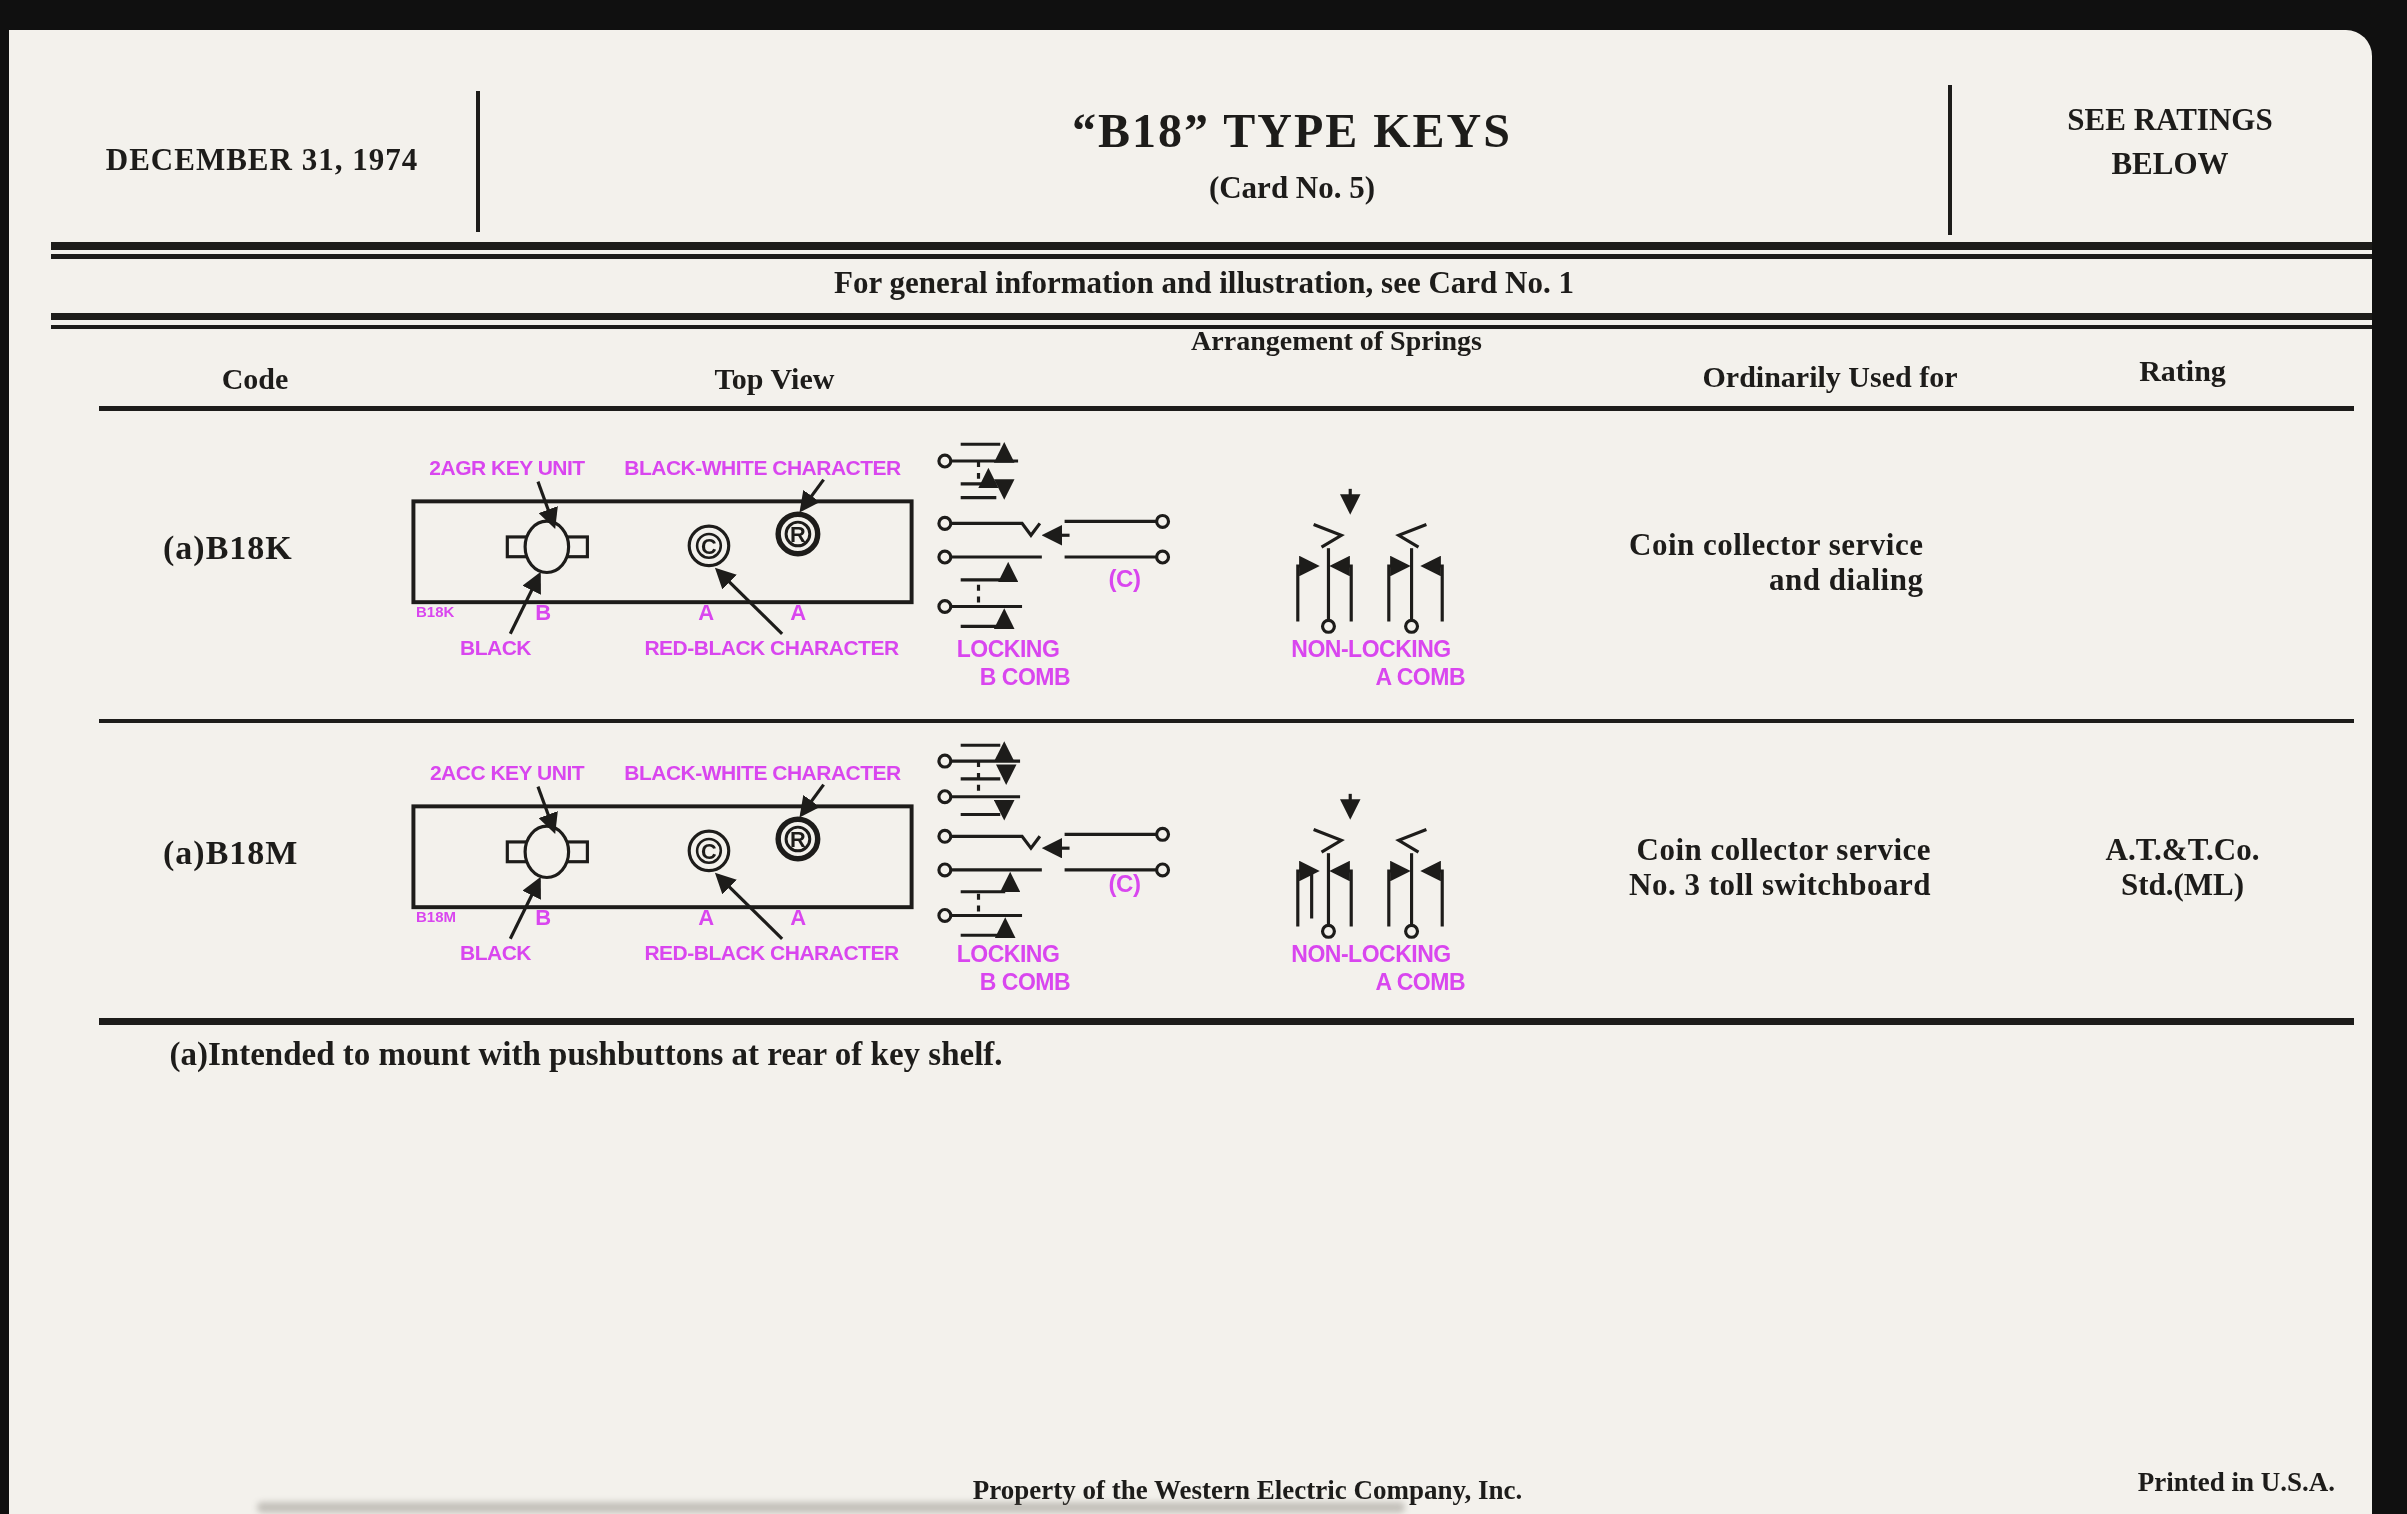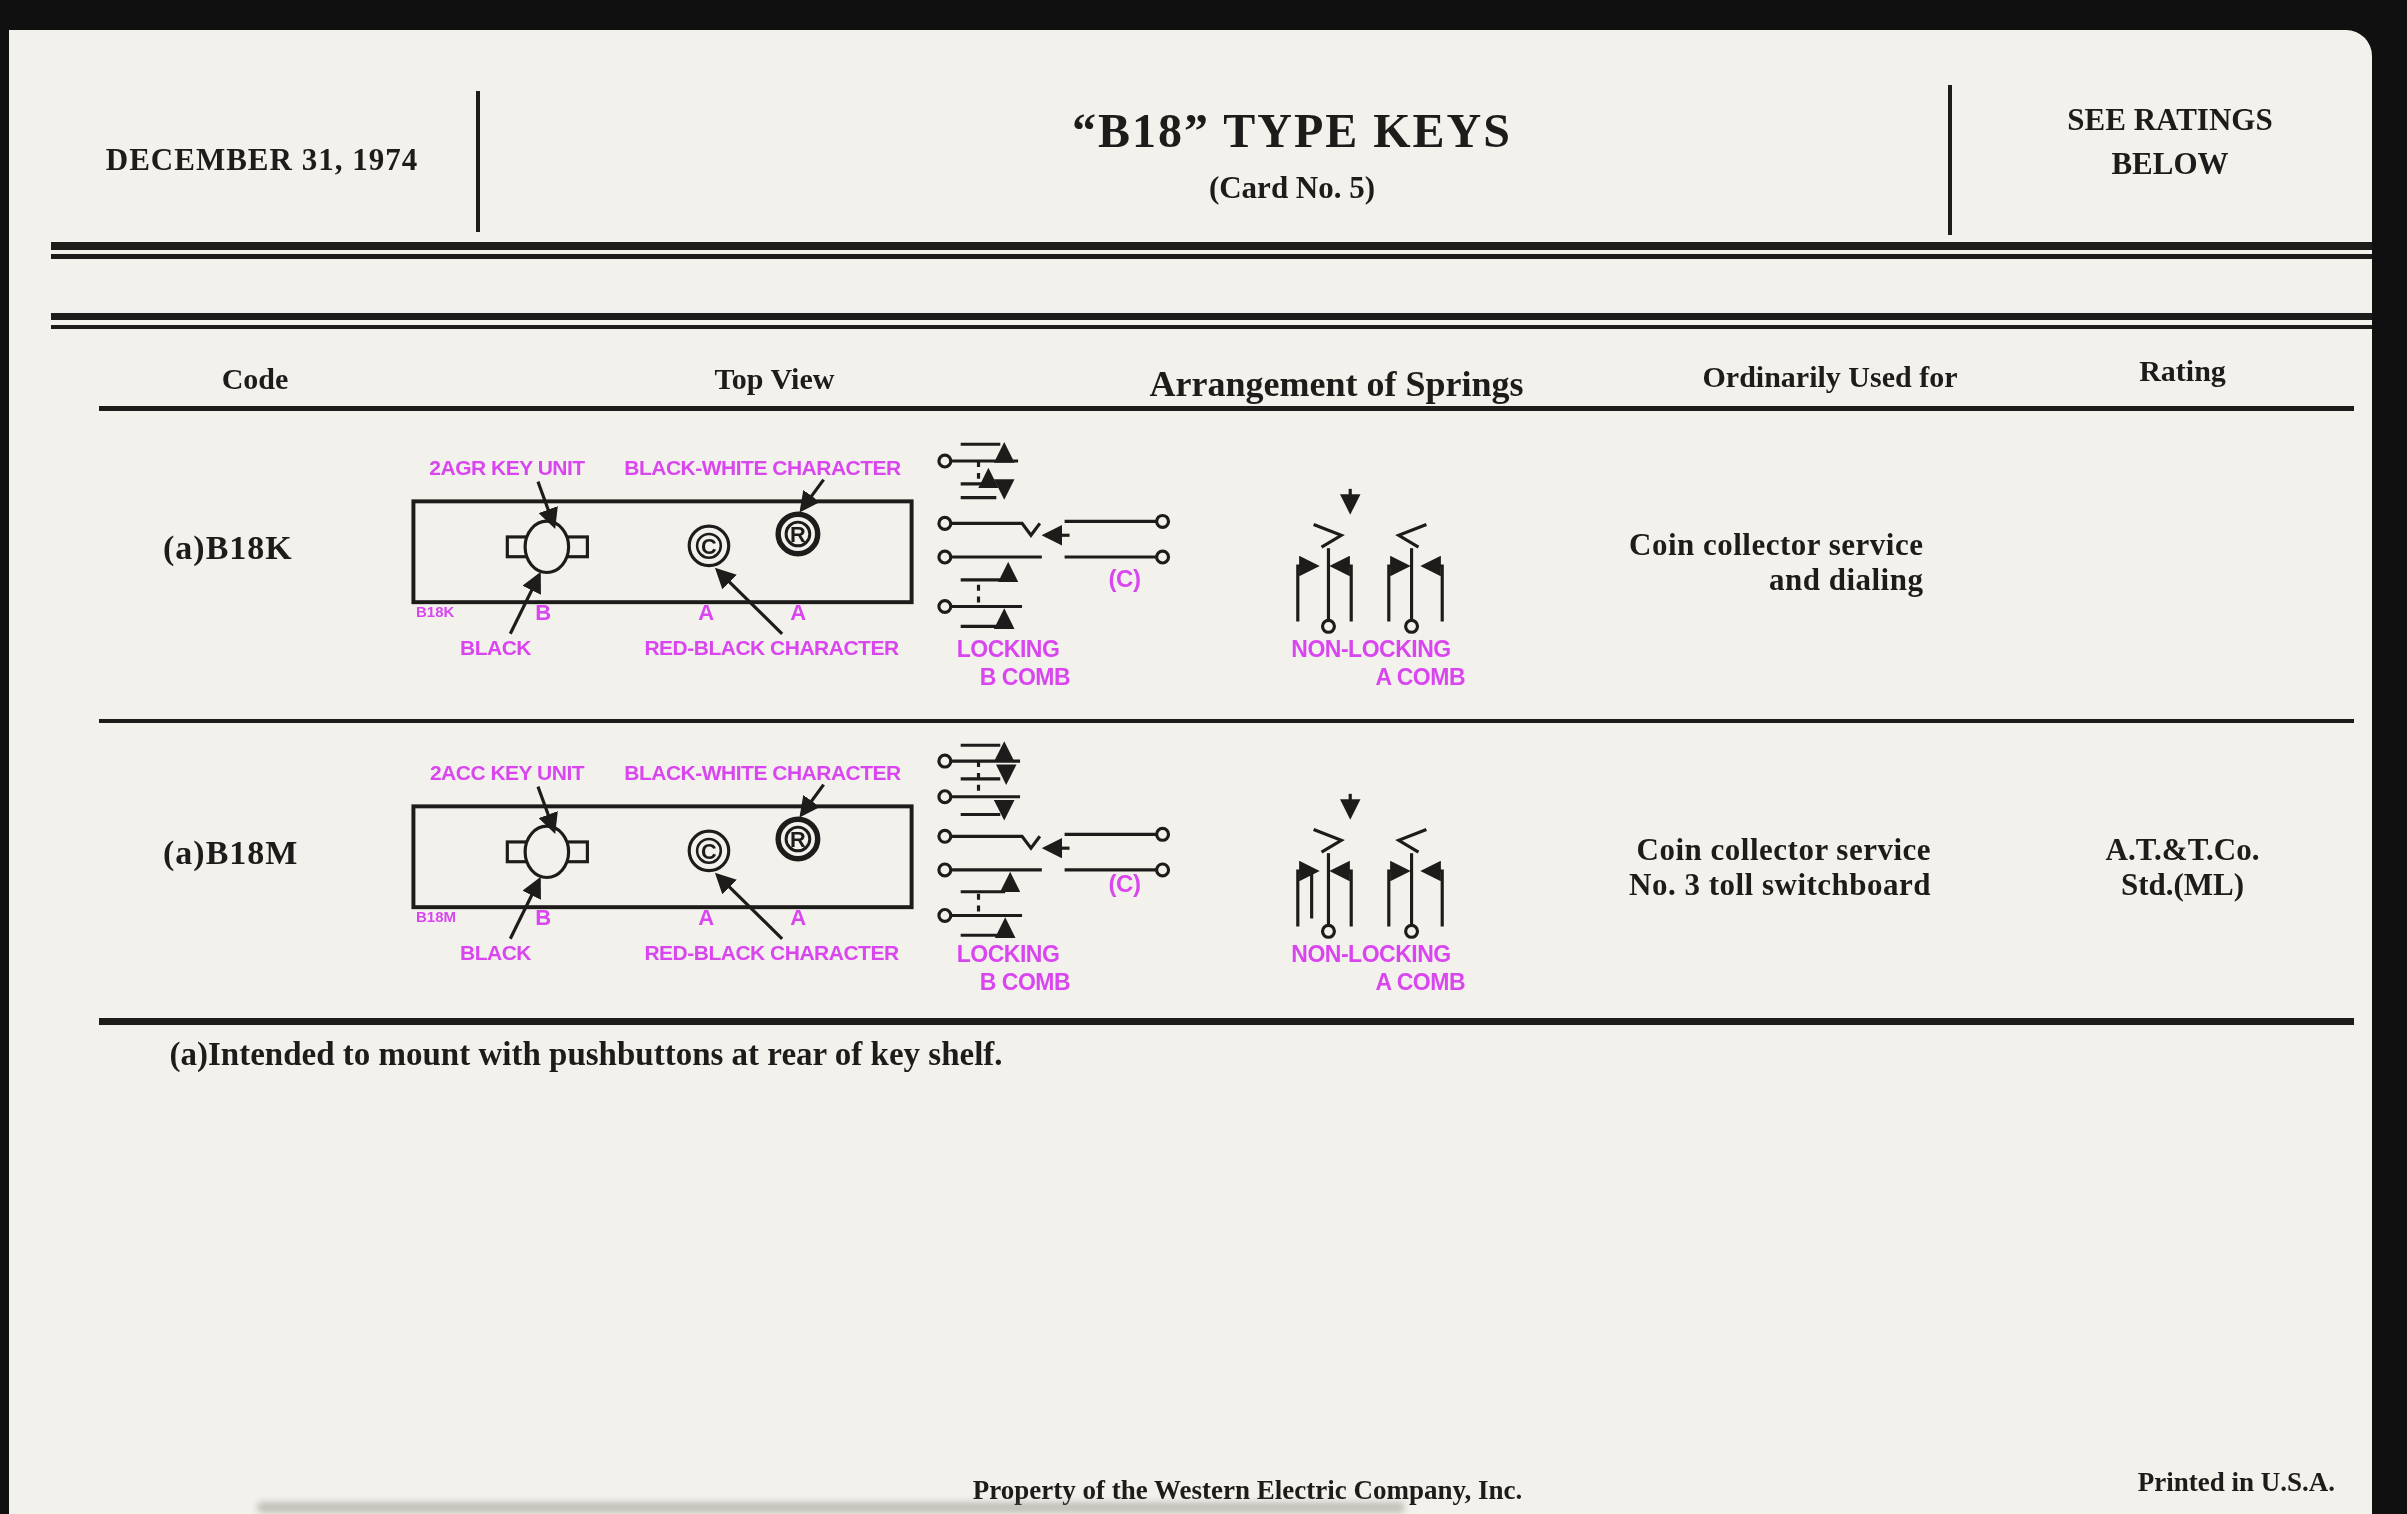--- a/index.html
+++ b/index.html
@@ -22,21 +22,21 @@
   .title{left:693px;top:103px;width:1198px;font-size:48px;letter-spacing:2px;}
   .cardno{left:693px;top:170px;width:1198px;font-size:31px;}
   .ratings{left:1972px;top:98px;width:396px;font-size:31px;line-height:44px;}
   .ruleA1{left:51px;top:242px;width:2332px;height:8px;}
   .ruleA2{left:51px;top:254px;width:2332px;height:5px;}
   .info{left:99px;top:265px;width:2210px;font-size:31px;}
   .ruleB1{left:51px;top:313px;width:2332px;height:7px;}
   .ruleB2{left:51px;top:325px;width:2332px;height:4px;}
 
   
-  .chSpr1{left:1089px;top:325px;width:495px;font-size:36px;margin-top:38px;}
+  .chSpr1{left:1089px;top:325px;width:495px;font-size:28px;}
   .chCode{left:156px;top:362px;width:198px;font-size:30px;}
   .chTop{left:626px;top:362px;width:297px;font-size:30px;}
   .chSpr2{left:1089px;top:360px;width:495px;font-size:30px;}
   .chUsed{left:1632px;top:360px;width:396px;font-size:30px;}
   .chRate{left:2034px;top:354px;width:297px;font-size:30px;}
   .ruleC{left:99px;top:406px;width:2255px;height:5px;}
   .rowdiv{left:99px;top:719px;width:2255px;height:4px;}
   .ruleD{left:99px;top:1018px;width:2255px;height:7px;}
 
   
@@ -95,20 +95,21 @@
   <div class="abs ink vdiv1"></div>
   <div class="abs serif ctr title">“B18” TYPE KEYS</div>
   <div class="abs serif ctr cardno">(Card No. 5)</div>
   <div class="abs ink vdiv2"></div>
   <div class="abs serif ctr ratings">
     <div>SEE RATINGS</div>
     <div>BELOW</div>
   </div>
   <div class="abs ink ruleA1"></div>
   <div class="abs ink ruleA2"></div>
+  <div class="abs serif ctr info">For general information and illustration, see Card No. 1</div>
   <div class="abs ink ruleB1"></div>
   <div class="abs ink ruleB2"></div>
 
   <div class="abs serif ctr chSpr1">Arrangement of Springs</div>
   <div class="abs serif ctr chCode">Code</div>
   <div class="abs serif ctr chTop">Top View</div>
   <div class="abs serif ctr chUsed">Ordinarily Used for</div>
   <div class="abs serif ctr chRate">Rating</div>
   <div class="abs ink ruleC"></div>
 

